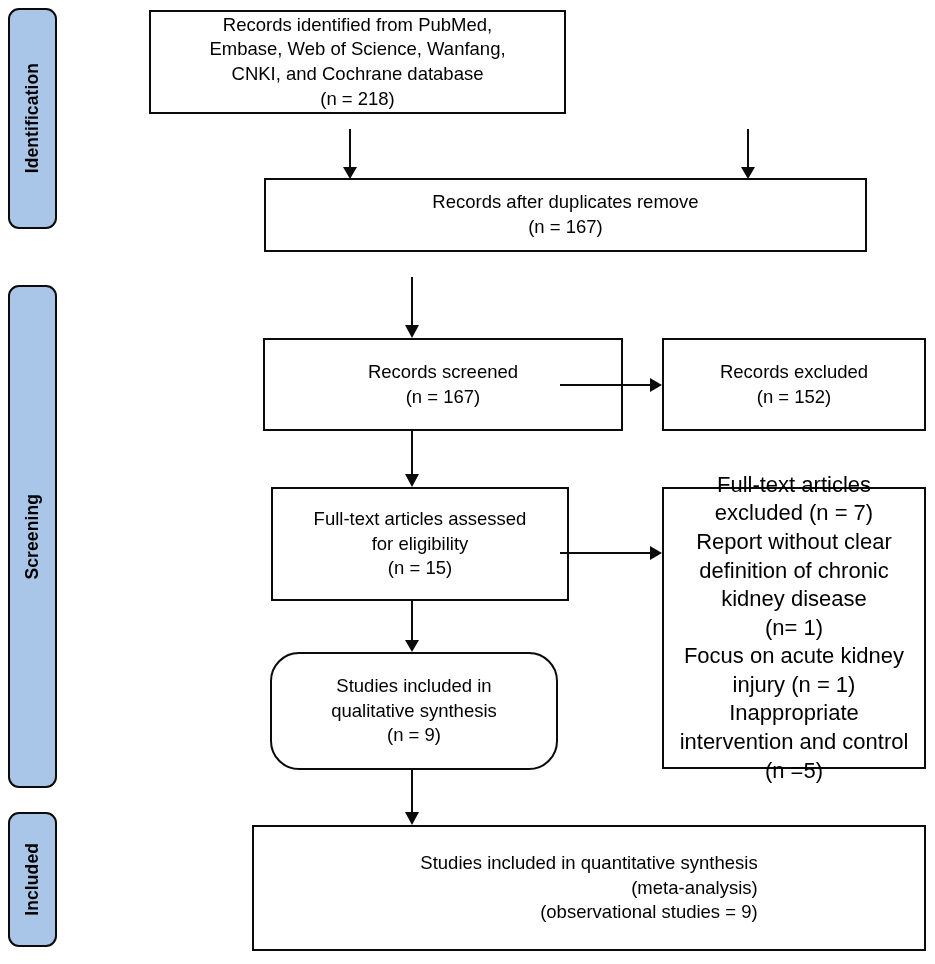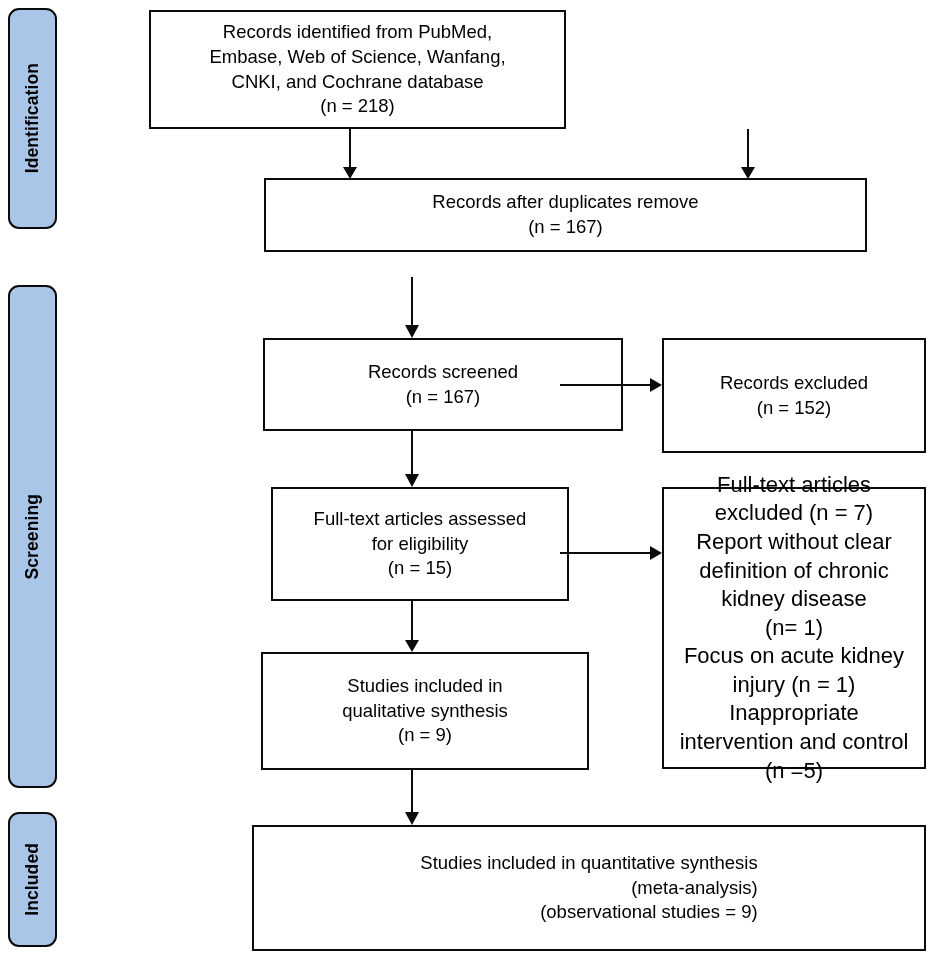--- a/index.html
+++ b/index.html
@@ -84,39 +84,39 @@
   </div>
 
   <div class="stage-bar" style="left:8px; top:285px; width:49px; height:503px;">
     <span class="stage-label">Screening</span>
   </div>
 
   <div class="stage-bar" style="left:8px; top:812px; width:49px; height:135px;">
     <span class="stage-label">Included</span>
   </div>
 
-  <div class="flow-box" style="left:149px; top:10px; width:417px; height:119px;">
+  <div class="flow-box" style="left:149px; top:10px; width:417px; height:104px;">
     <span class="box-text">Records identified from PubMed,
 Embase, Web of Science, Wanfang,
 CNKI, and Cochrane database
 (n = 218)</span>
   </div>
 
 
   <div class="flow-box" style="left:264px; top:178px; width:603px; height:74px;">
     <span class="box-text">Records after duplicates remove
 (n = 167)</span>
   </div>
 
   <div class="flow-box" style="left:263px; top:338px; width:360px; height:93px;">
     <span class="box-text">Records screened
 (n = 167)</span>
   </div>
 
-  <div class="flow-box" style="left:662px; top:338px; width:264px; height:115px;">
+  <div class="flow-box" style="left:662px; top:338px; width:264px; height:93px;">
     <span class="box-text">Records excluded
 (n = 152)</span>
   </div>
 
   <div class="flow-box" style="left:263px; top:487px; width:298px; height:114px;margin-left:8px;">
     <span class="box-text">Full-text articles assessed
 for eligibility
 (n = 15)</span>
   </div>
 
@@ -127,21 +127,21 @@
 definition of chronic
 kidney disease
 (n= 1)
 Focus on acute kidney
 injury (n = 1)
 Inappropriate
 intervention and control
 (n =5)</span>
   </div>
 
-  <div class="flow-box" style="left:261px; top:652px; width:328px; height:118px;">
+  <div class="flow-box" style="left:270px; top:652px; width:288px; height:118px;border-radius:29px;">
     <span class="box-text">Studies included in
 qualitative synthesis
 (n = 9)</span>
   </div>
 
   <div class="flow-box" style="left:252px; top:825px; width:674px; height:126px;text-align:right;">
     <span class="box-text">Studies included in quantitative synthesis
 (meta-analysis)
 (observational studies = 9)</span>
   </div>

